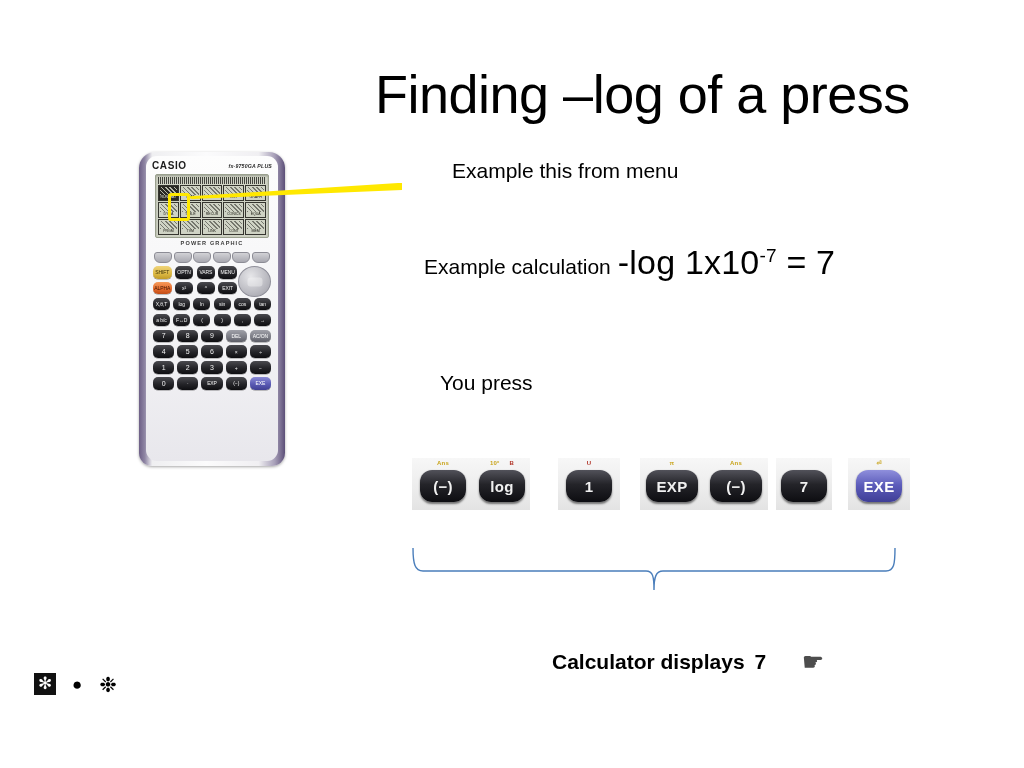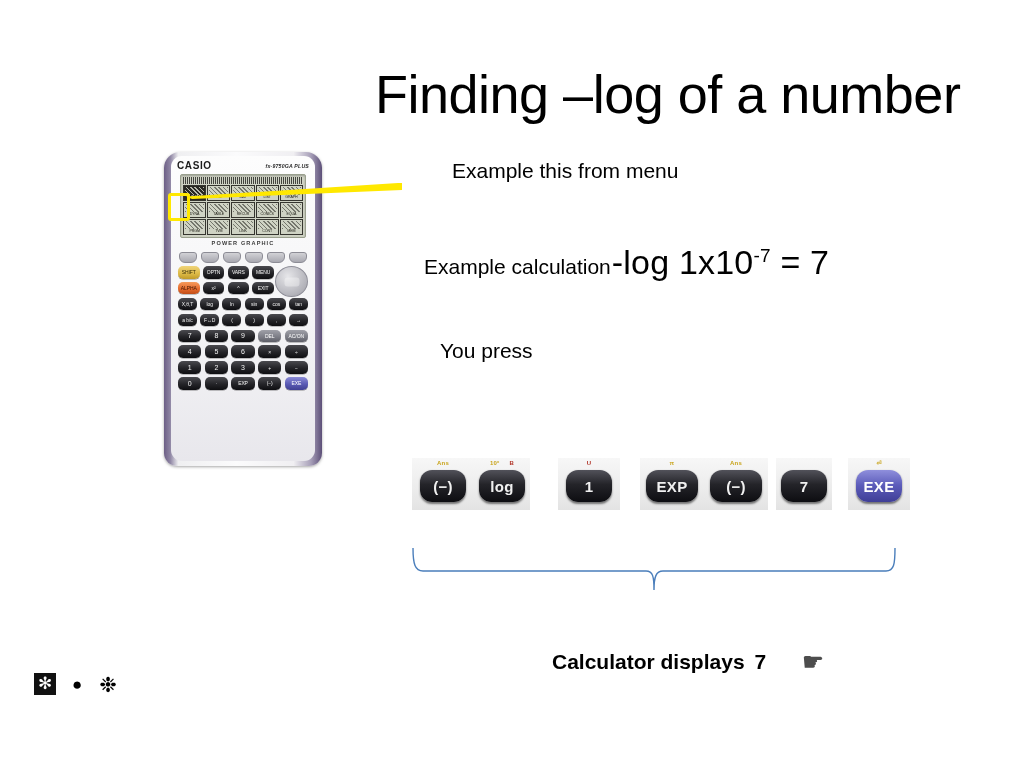--- a/index.html
+++ b/index.html
@@ -29,35 +29,35 @@
   }
 
   
   .annot {
     position: absolute;
     font-size: 21px;
     font-weight: 400;
     white-space: nowrap;
   }
   #select-from-menu-text { left: 452px; top: 159px; }
-  #you-press-text        { left: 440px; top: 339px; }
+  #you-press-text        { left: 440px; top: 371px; }
 
   .example-row {
     position: absolute;
     left: 424px;
     top: 243px;
     display: flex;
     align-items: baseline;
     white-space: nowrap;
     text-align: right;
   }
   .example-label { font-size: 21px; }
   .example-expr {
     font-size: 34px;
-    margin-left: 1px;
+    margin-left: 7px;
     letter-spacing: 0.2px;
   }
   .example-expr sup {
     font-size: 0.56em;
     vertical-align: super;
     line-height: 0;
   }
 
   .displays-row {
     position: absolute;
@@ -100,30 +100,29 @@
   .footer-bullet { margin: 0 9px; font-size: 17px; line-height: 1; }
   .footer-mark-open {
     margin-left: 8px;
     font-size: 21px;
     line-height: 1;
   }
 
   
   #calculator {
     position: absolute;
-    left: 164px;
+    left: 139px;
     top: 152px;
     width: 146px;
     height: 314px;
     border-radius: 16px 16px 13px 13px;
     background: linear-gradient(90deg,#6d5f86 0%, #8f86a4 4%, #efeff1 9%,
                 #fbfbfc 46%, #f0eff2 82%, #a79fb8 93%, #5c4f78 100%);
     box-shadow: 0 1px 3px rgba(0,0,0,.35);
     overflow: hidden;
-    padding-left: 12px;
   }
   .calc-inner {
     position: absolute;
     left: 7px; top: 4px; right: 7px; bottom: 5px;
     background: linear-gradient(180deg,#fdfdfd 0%, #f4f4f6 55%, #e8e7ec 100%);
     border-radius: 11px;
   }
   .calc-brandrow {
     position: absolute;
     left: 6px; right: 6px; top: 4px;
@@ -349,21 +348,21 @@
     position: absolute;
     left: 408px;
     top: 546px;
     width: 490px;
     height: 62px;
   }
 </style>
 </head>
 <body>
 
-<div class="slide-title">Finding –log of a number</div>
+<div class="slide-title">Finding –log of a press</div>
 
 <div id="calculator">
   <div class="calc-inner">
 
     <div class="calc-brandrow">
       <span class="calc-logo">CASIO</span>
       <span class="calc-model">fx-9750GA PLUS</span>
     </div>
 
     <div class="calc-screen">

